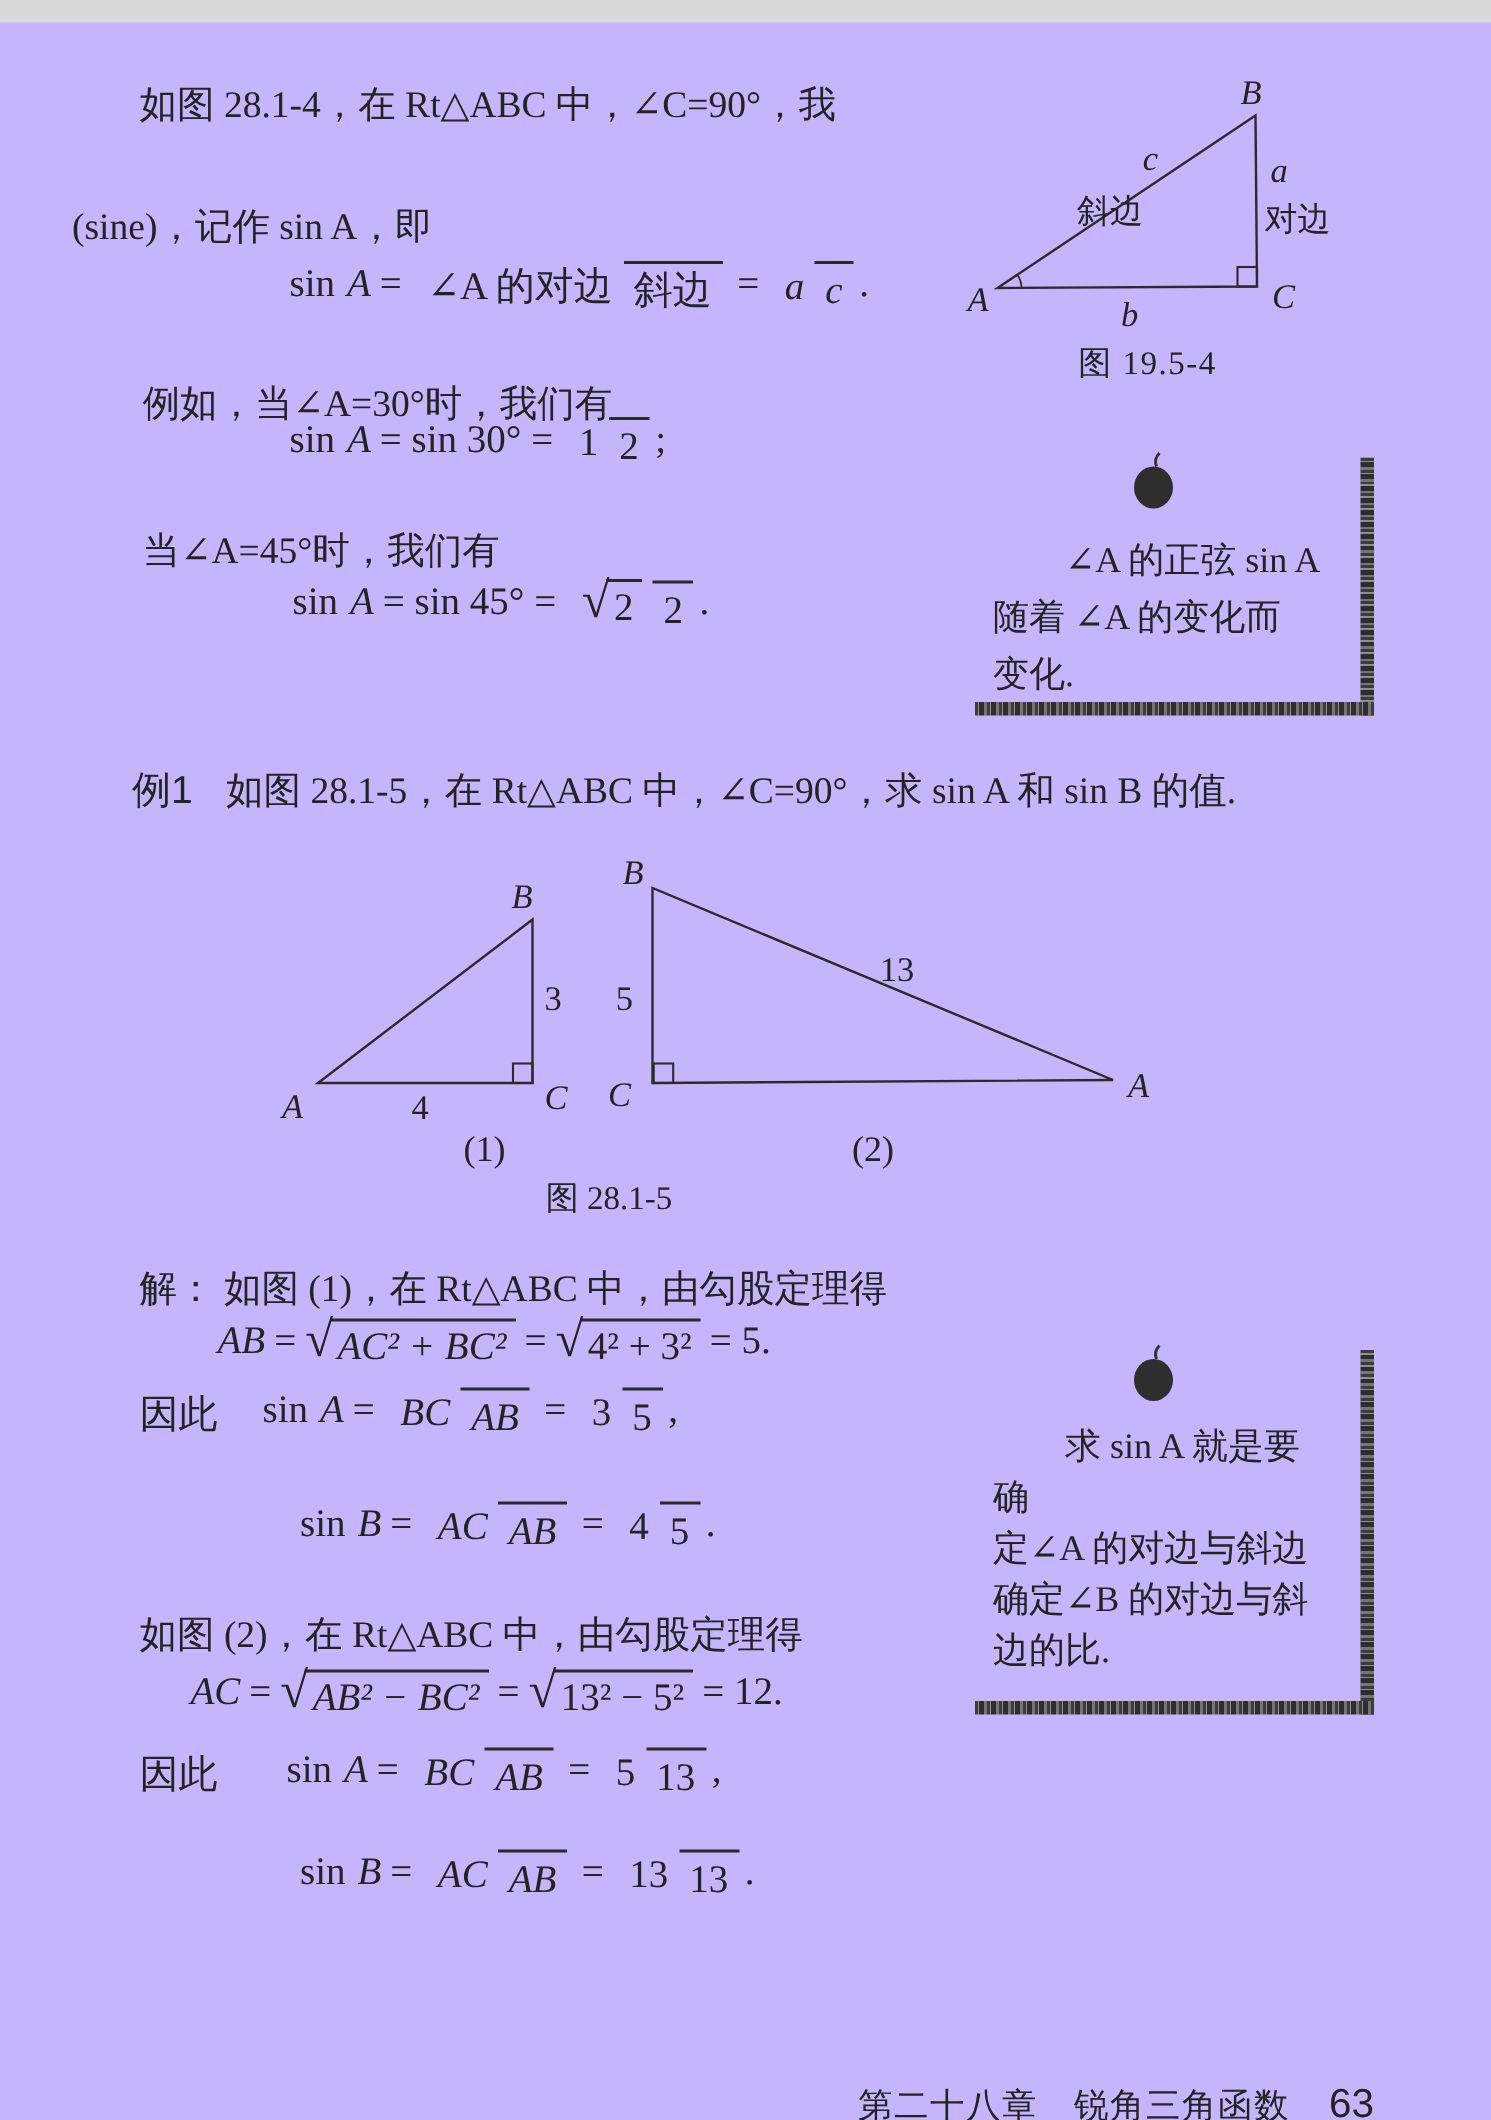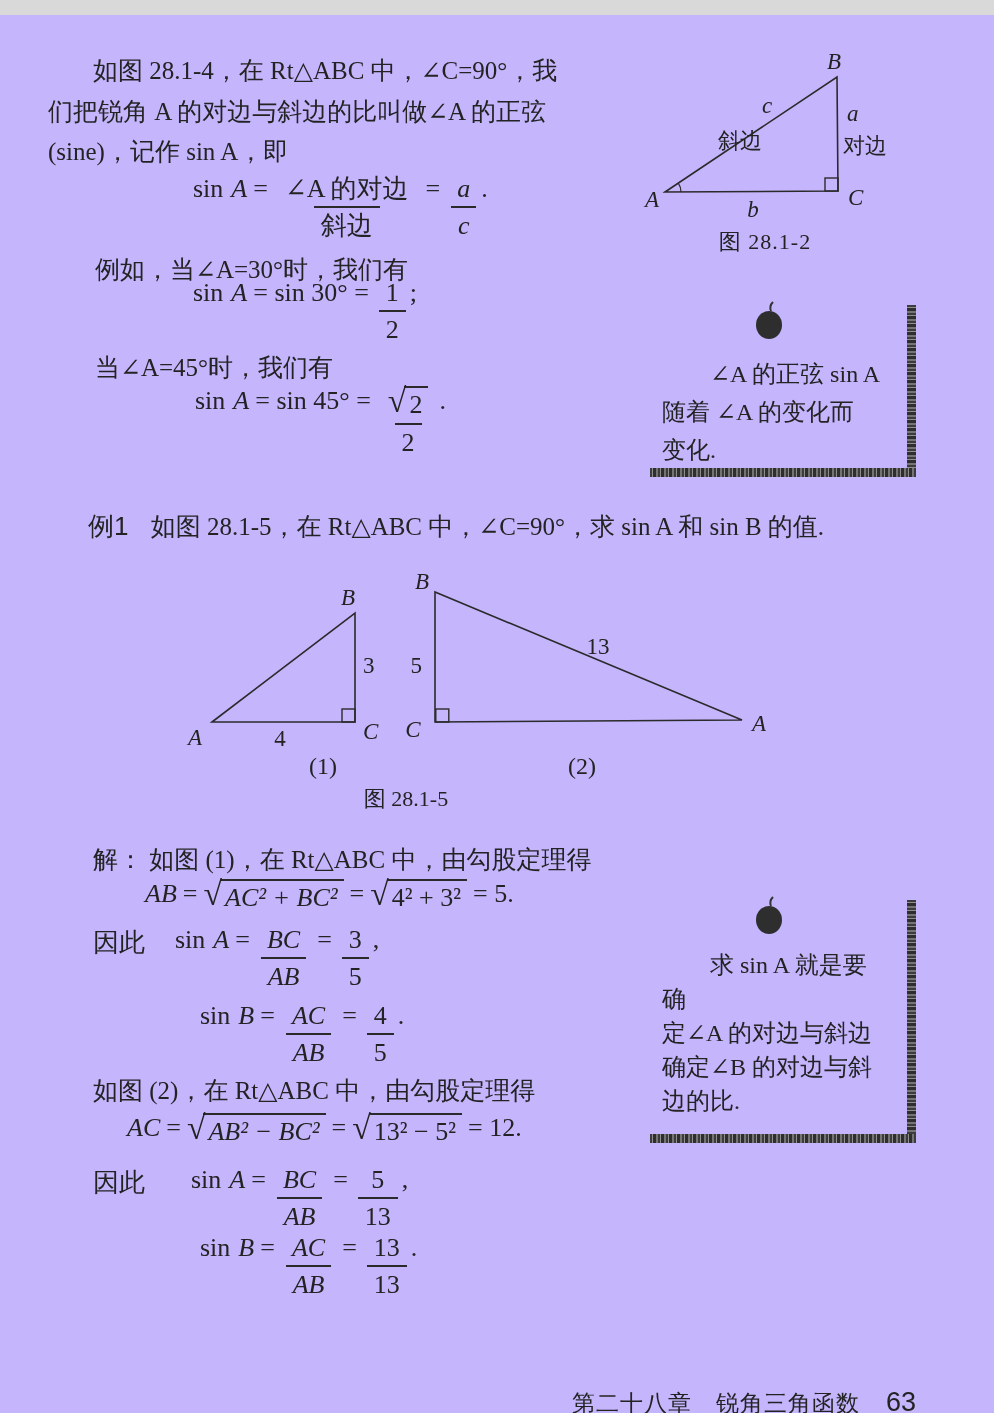--- a/index.html
+++ b/index.html
@@ -7,21 +7,21 @@
     position:relative; width:994px; height:1413px; margin:15px auto;
     background:#c4b5fd; color:#232323; overflow:hidden;
     font-family:"Liberation Serif","DejaVu Serif","DejaVu Sans",serif;
   }
   .para { position:absolute; font-size:25px; line-height:36px; white-space:nowrap; }
   .bold-label { font-family:"Liberation Sans","DejaVu Sans",sans-serif; font-weight:normal; }
   .mathrow { position:absolute; display:flex; align-items:flex-start; white-space:nowrap; font-size:26px; }
   .mi { font-style:italic; }
   .fn { font-style:normal; margin-right:8px; }
   .mo { padding:0 6px; }
-  .frac { display:inline-flex; flex-direction:column; align-items:center; margin:0 4px; text-align:center; }
+  .frac { display:inline-flex; flex-direction:row; align-items:center; margin:0 4px; text-align:center; }
   .frac .num { padding:0 7px 2px; line-height:1.15; }
   .frac .den { padding:3px 7px 0; line-height:1.15; border-top:2px solid #2a2a2a; }
   .sqrt { display:inline-flex; align-items:flex-start; }
   .sqrt .rad { font-size:1.3em; line-height:1; transform:translateY(-2px); margin-right:-2px; }
   .sqrt .vinc { border-top:2px solid #2a2a2a; padding:2px 6px 0 5px; }
   .caption { position:absolute; font-size:22px; letter-spacing:1px; text-align:center; }
   .notebox { position:absolute; width:266px; }
   .strip-v { position:absolute; top:0; right:0; width:9px; height:100%;
     background:repeating-linear-gradient(180deg,#3c3c3c 0 2px,#8f8f8f 2px 3px,#2e2e2e 3px 6px,#747474 6px 8px); }
   .strip-h { position:absolute; left:0; bottom:0; width:100%; height:9px;
@@ -44,21 +44,20 @@
     justify-content:flex-end; align-items:baseline; gap:26px; }
   .footer .chap { font-family:"Liberation Sans","DejaVu Sans",sans-serif; font-size:23px; letter-spacing:1px; }
   .footer .pno { font-family:"Liberation Sans","DejaVu Sans",sans-serif; font-size:27px; }
 </style>
 </head>
 <body>
 
 <div class="page">
 
   <div class="para" style="left:93px;top:38px">如图 28.1-4，在 Rt△ABC 中，∠C=90°，我</div>
-  <div class="para" style="left:48px;top:79px">们把锐角 A 的对边与斜边的比叫做∠A 的正弦</div>
   <div class="para" style="left:48px;top:119px">(sine)，记作 sin A，即</div>
 
   <div class="mathrow" style="left:193px;top:159px">
     <span class="fn">sin</span>
     <span class="mi">A</span>
     <span class="mo">=</span>
     <span class="frac">
       <span class="num">∠A 的对边</span>
       <span class="den">斜边</span>
     </span>
@@ -105,21 +104,21 @@
     <path d="M 41 146.9 A 16 16 0 0 0 38.3 138.1" fill="none" stroke="#2b2b2b" stroke-width="1.2"></path>
     <text x="12" y="162" class="fg-i" text-anchor="middle">A</text>
     <text x="194" y="24" class="fg-i" text-anchor="middle">B</text>
     <text x="208" y="160" class="fg-i">C</text>
     <text x="127" y="68" class="fg-i" text-anchor="middle">c</text>
     <text x="100" y="103" class="fg-cn" text-anchor="middle">斜边</text>
     <text x="207" y="76" class="fg-i">a</text>
     <text x="203" y="108" class="fg-cn">对边</text>
     <text x="113" y="172" class="fg-i" text-anchor="middle">b</text>
   </svg>
-  <div class="caption" style="left:640px;top:212px;width:250px">图 28.1-2</div>
+  <div class="caption" style="left:640px;top:212px;width:250px">图 19.5-4</div>
 
   <div class="notebox" style="left:650px;top:290px;height:172px">
     <div class="strip-v"></div>
     <div class="strip-h"></div>
     <svg class="pin" width="32" height="44" viewBox="0 0 32 44">
       <path d="M19 3 q-4 4 -2 9" fill="none" stroke="#333" stroke-width="2"></path>
       <ellipse cx="15" cy="26" rx="13" ry="14" fill="#2e2e2e"></ellipse>
     </svg>
     <div class="note-text nt1" style="top:50px">
       <p class="first">∠A 的正弦 sin A</p>

